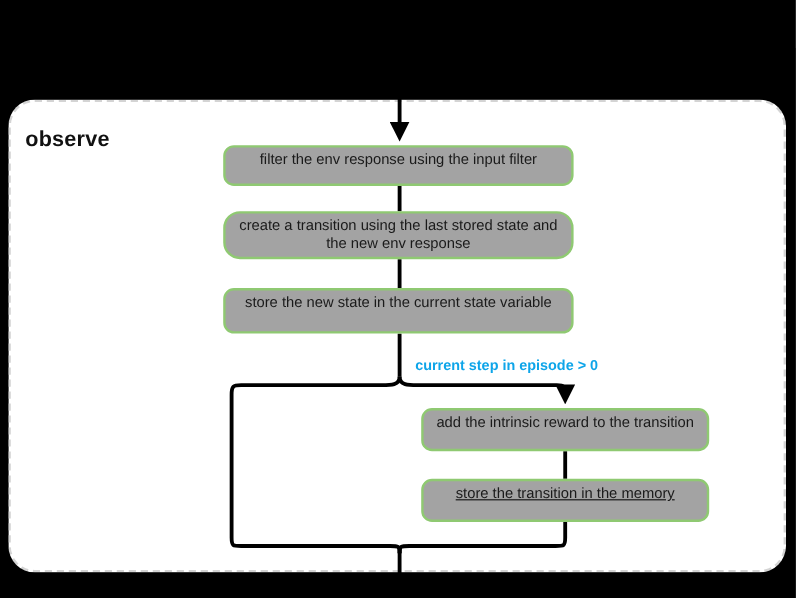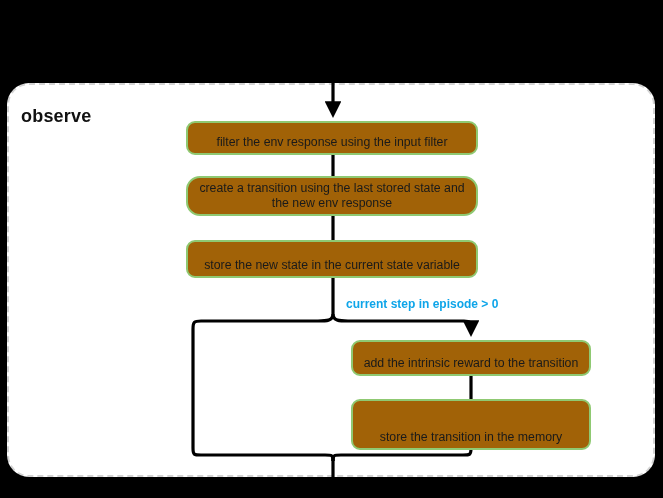--- a/index.html
+++ b/index.html
@@ -44,25 +44,25 @@
     left: 0;
     top: 0;
     width: 663px;
     height: 498px;
     pointer-events: none;
   }
   
   .node {
     position: absolute;
     box-sizing: border-box;
-    background: #a16207;
+    background: #a3a3a3;
     border: 2.5px solid #8fc972;
     border-radius: 9px;
     display: flex;
-    align-items: flex-end;
+    align-items: flex-start;
     justify-content: center;
     text-align: center;
     color: #1a1a1a;
     font-size: 12.3px;
     line-height: 15px;
     padding: 3px 10px;
   }
   .node-label {
     display: block;
   }
@@ -125,19 +125,19 @@
   </div>
 
   <div class="node" style="left:351px; top:300px; width:240px; height:36px;">
     <span class="node-label">add the intrinsic reward to the transition</span>
   </div>
 
   <div class="node" style="left:186px; top:200px; width:292px; height:38px;">
     <span class="node-label">store the new state in the current state variable</span>
   </div>
 
-  <div class="node" style="left:351px; top:359px; width:240px; height:51px;">
+  <div class="node" style="left:351px; top:359px; width:240px; height:36px;text-decoration:underline;">
     <span class="node-label">store the transition in the memory</span>
   </div>
 
   <div class="edge-label" style="left:346px; top:257px;">current step in episode &gt; 0</div>
 
 </div>
 
 </body></html>

